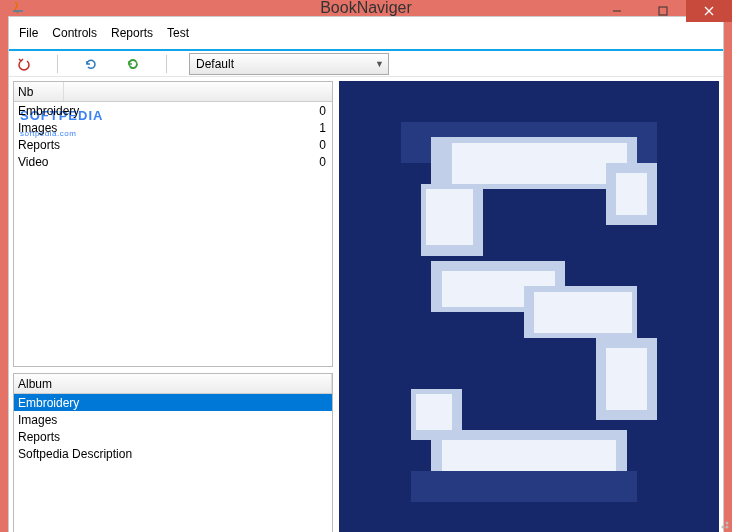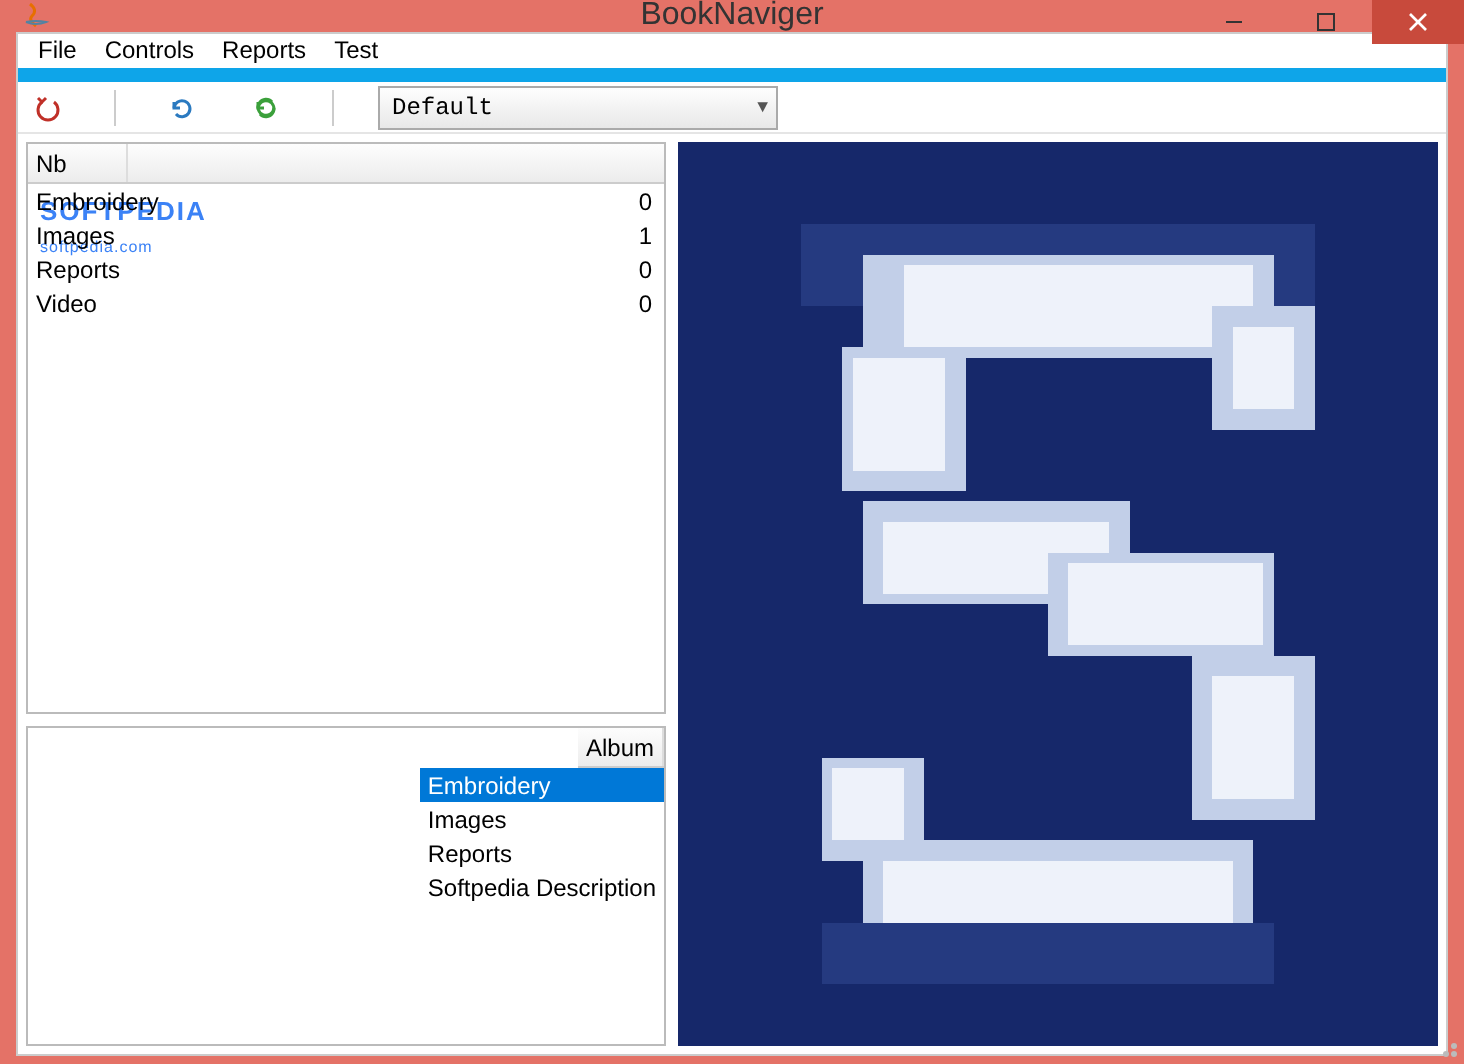--- a/index.html
+++ b/index.html
@@ -64,39 +64,38 @@
     }
     .inner {
       margin: 0 8px 8px 8px;
       background: #fff;
       flex: 1;
       display: flex;
       flex-direction: column;
       border: 1px solid #ccc;
     }
     .menubar {
-      height: 24px;
-      display: flex;
-      align-items: flex-end;
+      height: 34px;
+      display: flex;
+      align-items: center;
       padding: 0 4px;
       gap: 2px;
-      border-bottom: 7px solid #0ea5e9;
+      border-bottom: 2px solid #0ea5e9;
     }
     .menu-item {
       padding: 2px 6px;
       cursor: pointer;
     }
     .toolbar {
       height: 26px;
       display: flex;
       align-items: center;
       padding: 2px 4px;
       gap: 20px;
       border-bottom: 1px solid #e5e5e5;
-      font-family: Liberation Mono, monospace;
     }
     .tool-btn {
       width: 22px;
       height: 20px;
       display: flex;
       align-items: center;
       justify-content: center;
       border: 1px solid transparent;
       cursor: pointer;
     }
@@ -137,21 +136,21 @@
     }
     .table-box {
       border: 1px solid #bbb;
       background: #fff;
       display: flex;
       flex-direction: column;
       overflow: hidden;
       position: relative;
     }
     .series-box { flex: 1.8; }
-    .album-box { flex: 1; align-items: flex-end; }
+    .album-box { flex: 1; }
     .table-header {
       display: flex;
       height: 20px;
       background: linear-gradient(#fdfdfd, #ececec);
       border-bottom: 1px solid #ccc;
     }
     .th {
       padding: 2px 4px;
       border-right: 1px solid #ddd;
       font-weight: normal;

